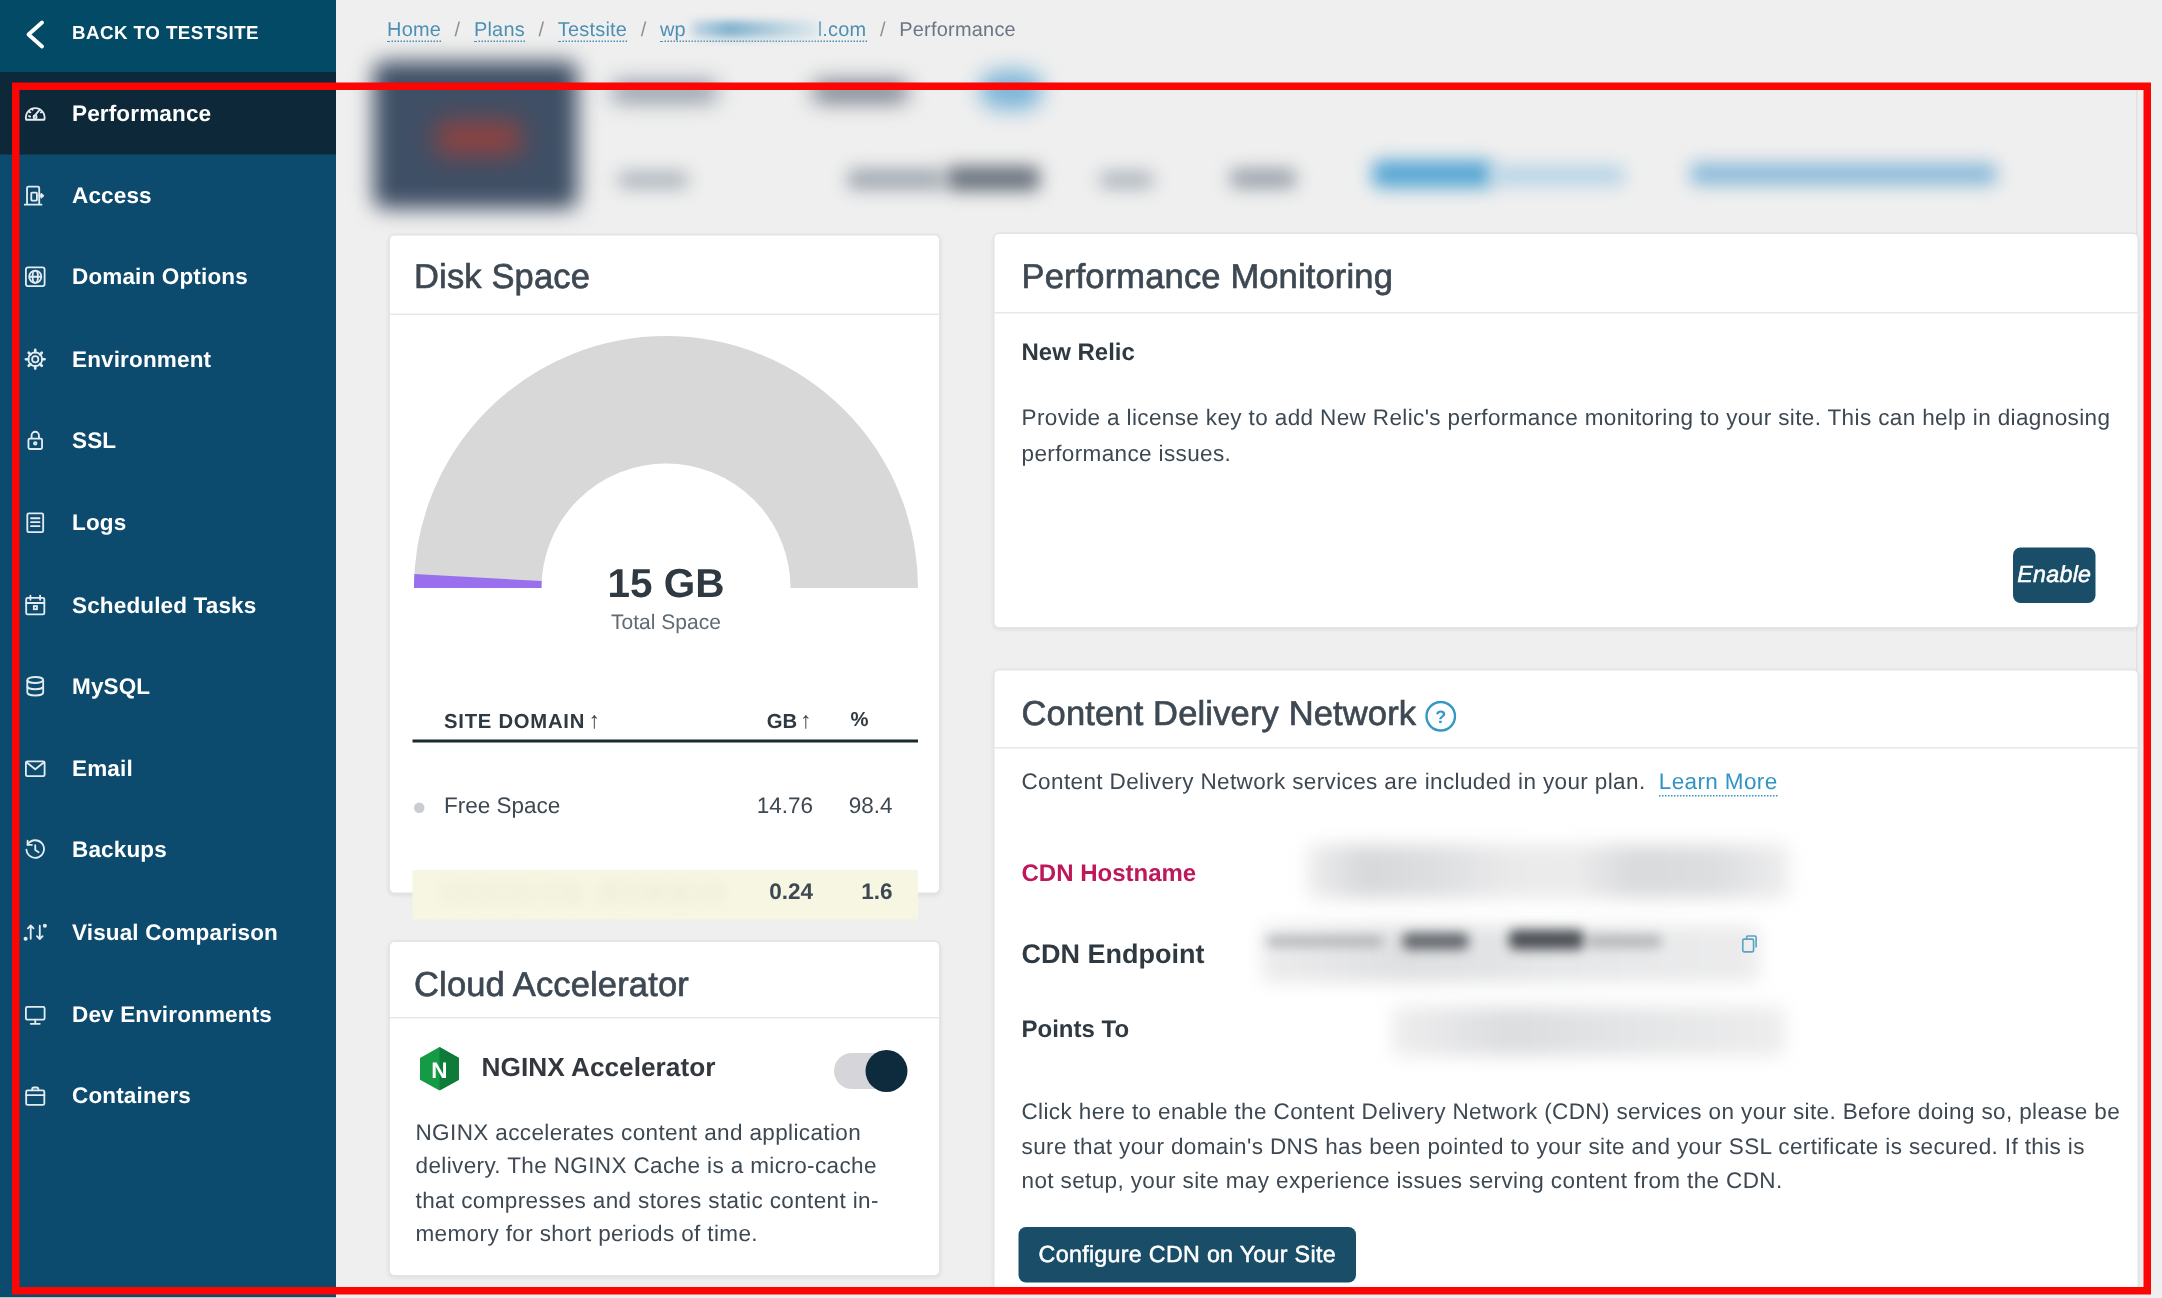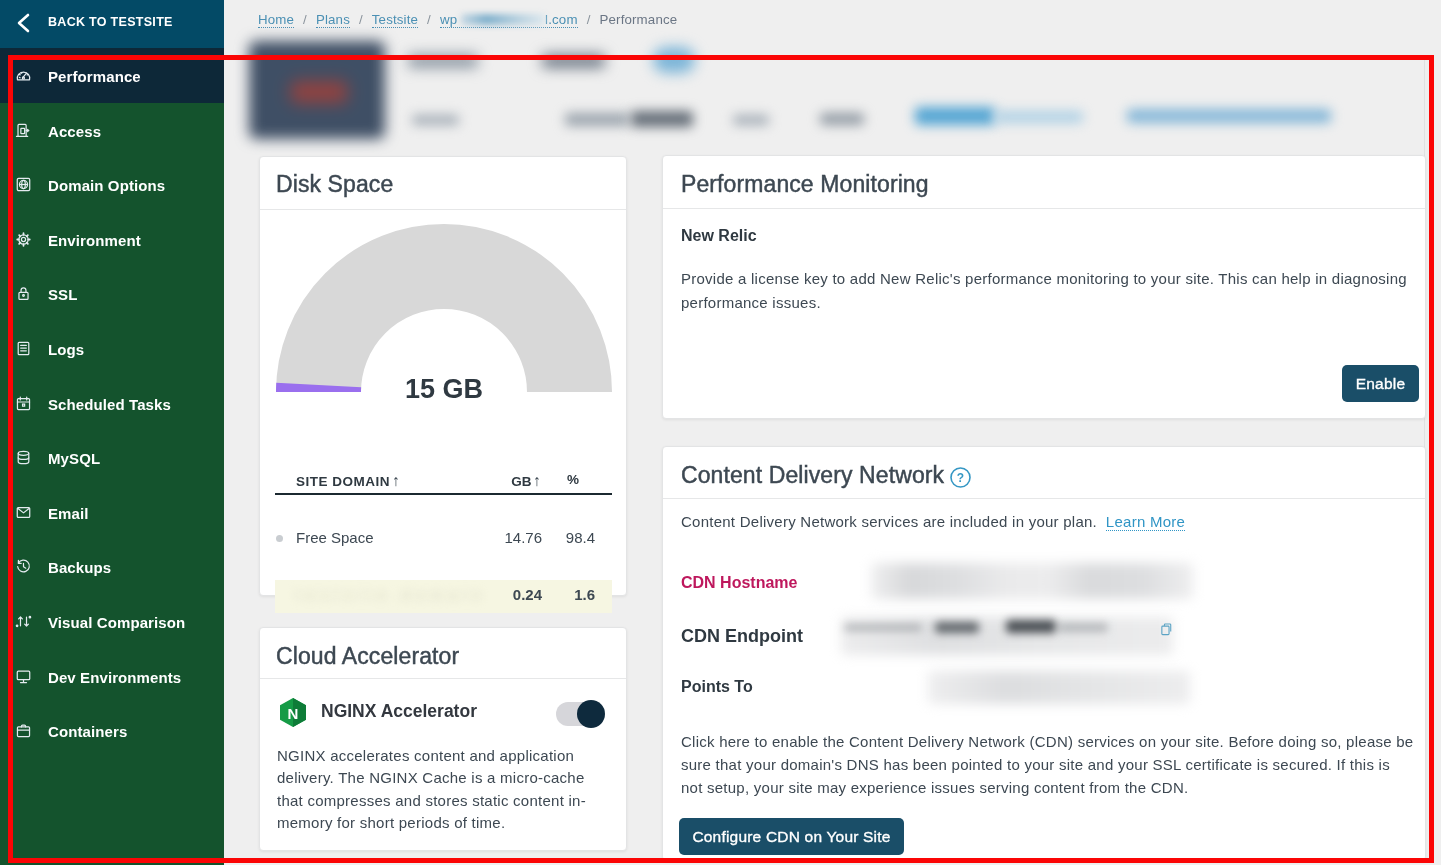--- a/index.html
+++ b/index.html
@@ -1,21 +1,21 @@
 <!DOCTYPE html>
 <html><head>
 <meta charset="utf-8">
 <style>
 * { margin:0; padding:0; box-sizing:border-box; }
 html,body { width:1441px; height:865px; overflow:hidden; }
 body { font-family:"Liberation Sans", sans-serif; background:#efefef; position:relative; }
 #page { position:absolute; left:0; top:0; width:1441px; height:865px; }
 
 
-#sidebar { position:absolute; left:0; top:0; width:224px; height:865px; background:#14532d; z-index:5; }
+#sidebar { position:absolute; left:0; top:0; width:224px; height:865px; background:#0c4a6e; z-index:5; }
 #backbar { position:absolute; left:0; top:0; width:224px; height:48px; background:#034a66; }
 #backbar .chev { position:absolute; left:14px; top:12px; }
 #backbar .txt { position:absolute; left:48px; top:15px; color:#fff; font-size:12.5px; font-weight:bold; letter-spacing:0.3px; }
 .mitem { position:absolute; left:0; width:224px; height:55px; color:#fff; }
 .mitem.active { background:#0d2838; }
 .mitem .ic { position:absolute; left:15px; top:50%; margin-top:-8.5px; width:17px; height:17px; }
 .mitem .lbl { position:absolute; left:48px; top:50%; transform:translateY(-50%); font-size:15px; font-weight:bold; letter-spacing:0.1px; }
 
 
 #crumbs { position:absolute; left:258px; top:12px; font-size:13.3px; letter-spacing:0.15px; color:#6b7685; z-index:2; }
@@ -194,20 +194,21 @@
     <div class="cardhead" style="height:53px;">
         <h2 style="position:absolute;left:16px;top:14px;">Disk Space</h2>
       </div>
     <div id="gauge" style="position:absolute; left:15px; top:66px; width:338px; height:170px;">
       <svg width="338" height="170" viewBox="0 0 338 170">
         <path d="M 43.5 169 A 125.5 125.5 0 0 1 294.5 169" fill="none" stroke="#d8d8d8" stroke-width="85"></path>
         <path d="M 43.5 169 A 125.5 125.5 0 0 1 43.69 162" fill="none" stroke="#9a6fee" stroke-width="85"></path>
       </svg>
     </div>
     <div style="position:absolute; left:0; width:368px; top:217px; text-align:center; font-size:27px; font-weight:bold; color:#2f3941;">15 GB</div>
+    <div style="position:absolute; left:0; width:368px; top:249px; text-align:center; font-size:14px; color:#5f6a73;">Total Space</div>
     <div id="dtable">
       <div class="hrow">
         <span class="c1">SITE DOMAIN <span class="arrow">↑</span></span>
         <span class="c2">GB <span class="arrow">↑</span></span>
         <span class="c3">%</span>
       </div>
       <div class="row">
         <span class="dot"></span>
           <span class="lab">Free Space</span>
         <span class="v1">14.76</span>
@@ -237,21 +238,21 @@
     </div>
     <div style="position:absolute; left:17px; top:117px; width:345px; font-size:15px; letter-spacing:0.25px; line-height:22.4px; color:#3d4852;">NGINX accelerates content and application<br>delivery. The NGINX Cache is a micro-cache<br>that compresses and stores static content in-<br>memory for short periods of time.</div>
   </div>
 
   <div class="card" id="card-perf" style="left:662px; top:155px; width:764px; height:264px;">
     <div class="cardhead" style="height:53px;">
         <h2 style="position:absolute;left:18px;top:15px;">Performance Monitoring</h2>
       </div>
     <div style="position:absolute; left:18px; top:71px; font-size:16px; font-weight:bold; color:#2f3941;">New Relic</div>
     <div style="position:absolute; left:18px; top:111px; width:760px; font-size:15px; letter-spacing:0.25px; line-height:24px; color:#3d4852;">Provide a license key to add New Relic's performance monitoring to your site. This can help in diagnosing<br>performance issues.</div>
-    <div class="navybtn" style="position:absolute; left:679px; top:209px; width:77px; height:37px;">Enable</div>
+    <div class="navybtn" style="position:absolute; left:679px; top:209px; width:55px; height:37px;font-style:italic;">Enable</div>
   </div>
 
   <div class="card" id="card-cdn" style="left:662px; top:446px; width:764px; height:415px;">
     <div class="cardhead" style="height:52px;">
       <h2 style="position:absolute;left:18px;top:15px;">Content Delivery Network<svg width="21" height="21" viewBox="0 0 21 21" style="vertical-align:-3px; margin-left:6px; position:relative; top:2px;">
             <circle cx="10.5" cy="10.5" r="9.5" fill="none" stroke="#3597c4" stroke-width="1.6"></circle>
             <text x="10.5" y="15" text-anchor="middle" font-size="12" font-weight="bold" fill="#3597c4">?</text>
           </svg></h2>
     </div>
     <div style="position:absolute; left:18px; top:66px; font-size:15px; letter-spacing:0.25px; color:#3d4852;">Content Delivery Network services are included in your plan.&nbsp; <a style="color:#3095c5; border-bottom:1px dotted #3095c5;">Learn More</a></div>

